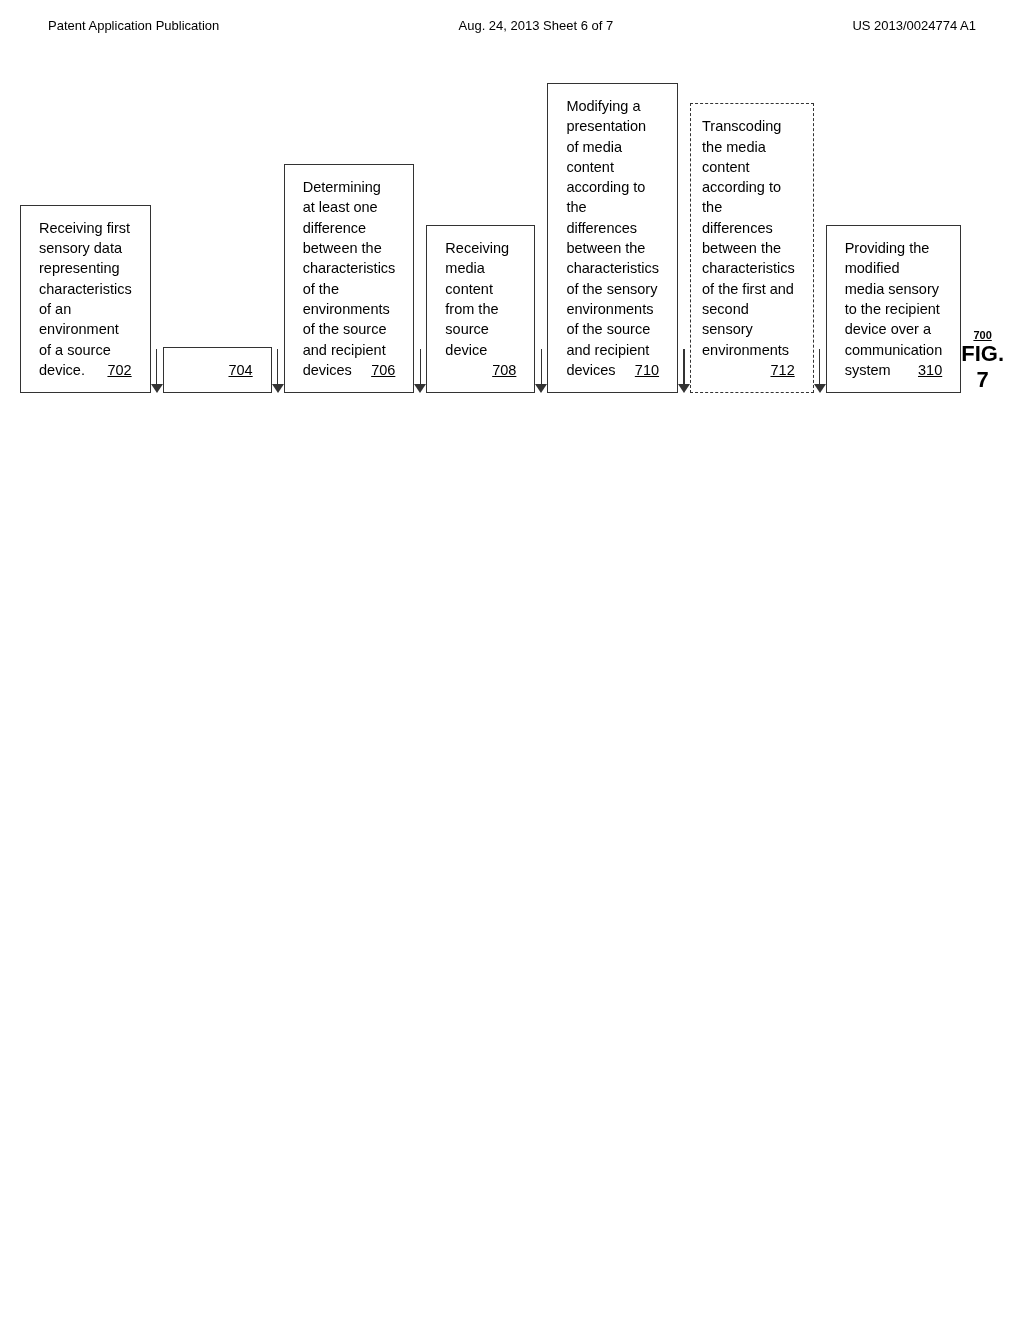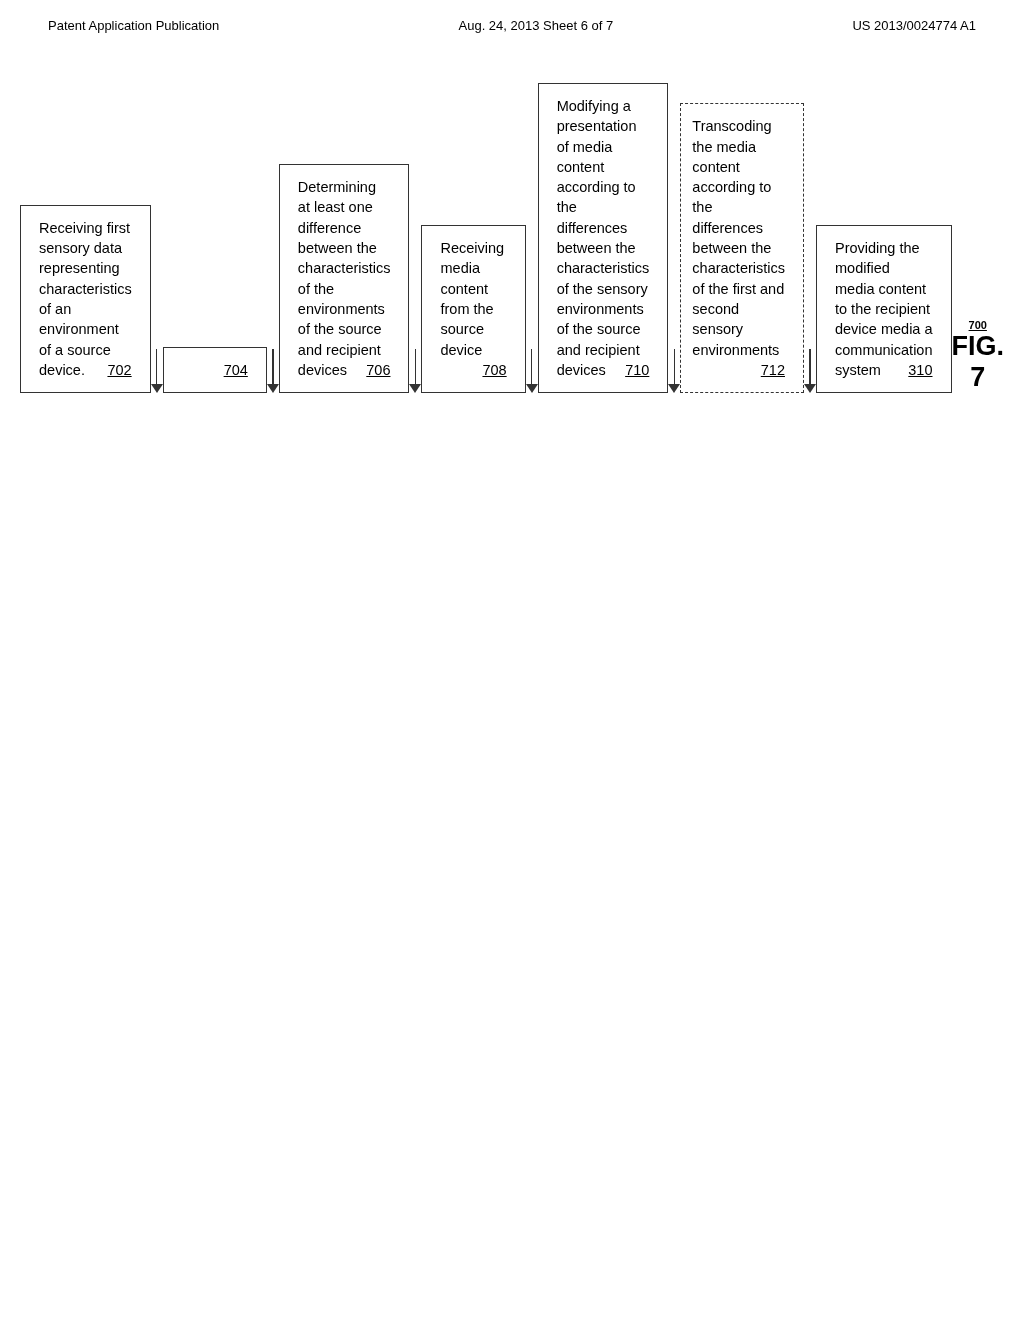--- a/index.html
+++ b/index.html
@@ -85,21 +85,21 @@
       font-family: Arial, sans-serif;
     }
 
     .fig-num {
       font-size: 11px;
       font-weight: bold;
       text-decoration: underline;
     }
 
     .fig-title {
-      font-size: 27px;
+      font-size: 22px;
       font-weight: bold;
     }
   </style>
 </head>
 <body>
 
 <div class="page-header">
   <span class="header-left">Patent Application Publication</span>
   <span class="header-center">Aug. 24, 2013  Sheet 6 of 7</span>
   <span class="header-right">US 2013/0024774 A1</span>
@@ -160,21 +160,21 @@
     <span>Transcoding the media content according to the differences between the characteristics of the first and second sensory environments</span>
     <span class="step-num">712</span>
   </div>
 
   <div class="arrow-down">
     <div class="arrow-line"></div>
     <div class="arrow-head"></div>
   </div>
 
   <div class="flow-box">
-    <span>Providing the modified media content to the recipient device media a communication system</span>
+    <span>Providing the modified media sensory to the recipient device over a communication system</span>
     <span class="step-num">310</span>
   </div>
 
   <div class="fig-label">
     <div class="fig-num">700</div>
     <div class="fig-title">FIG. 7</div>
   </div>
 
 </div>
 

